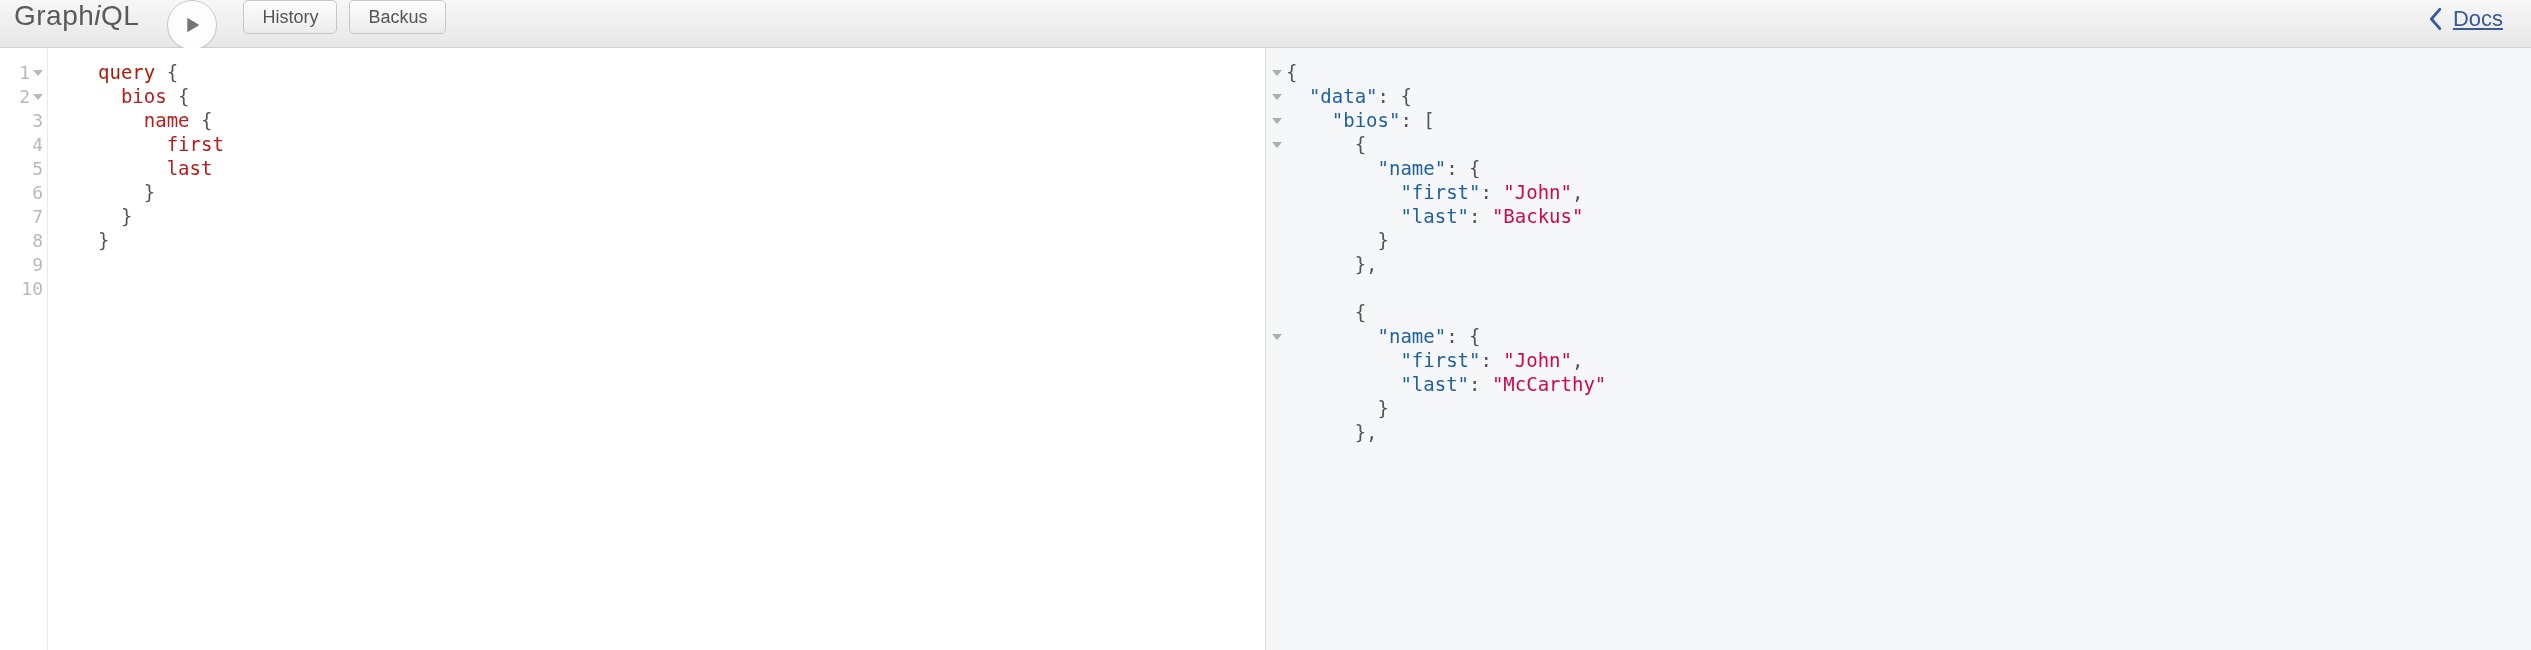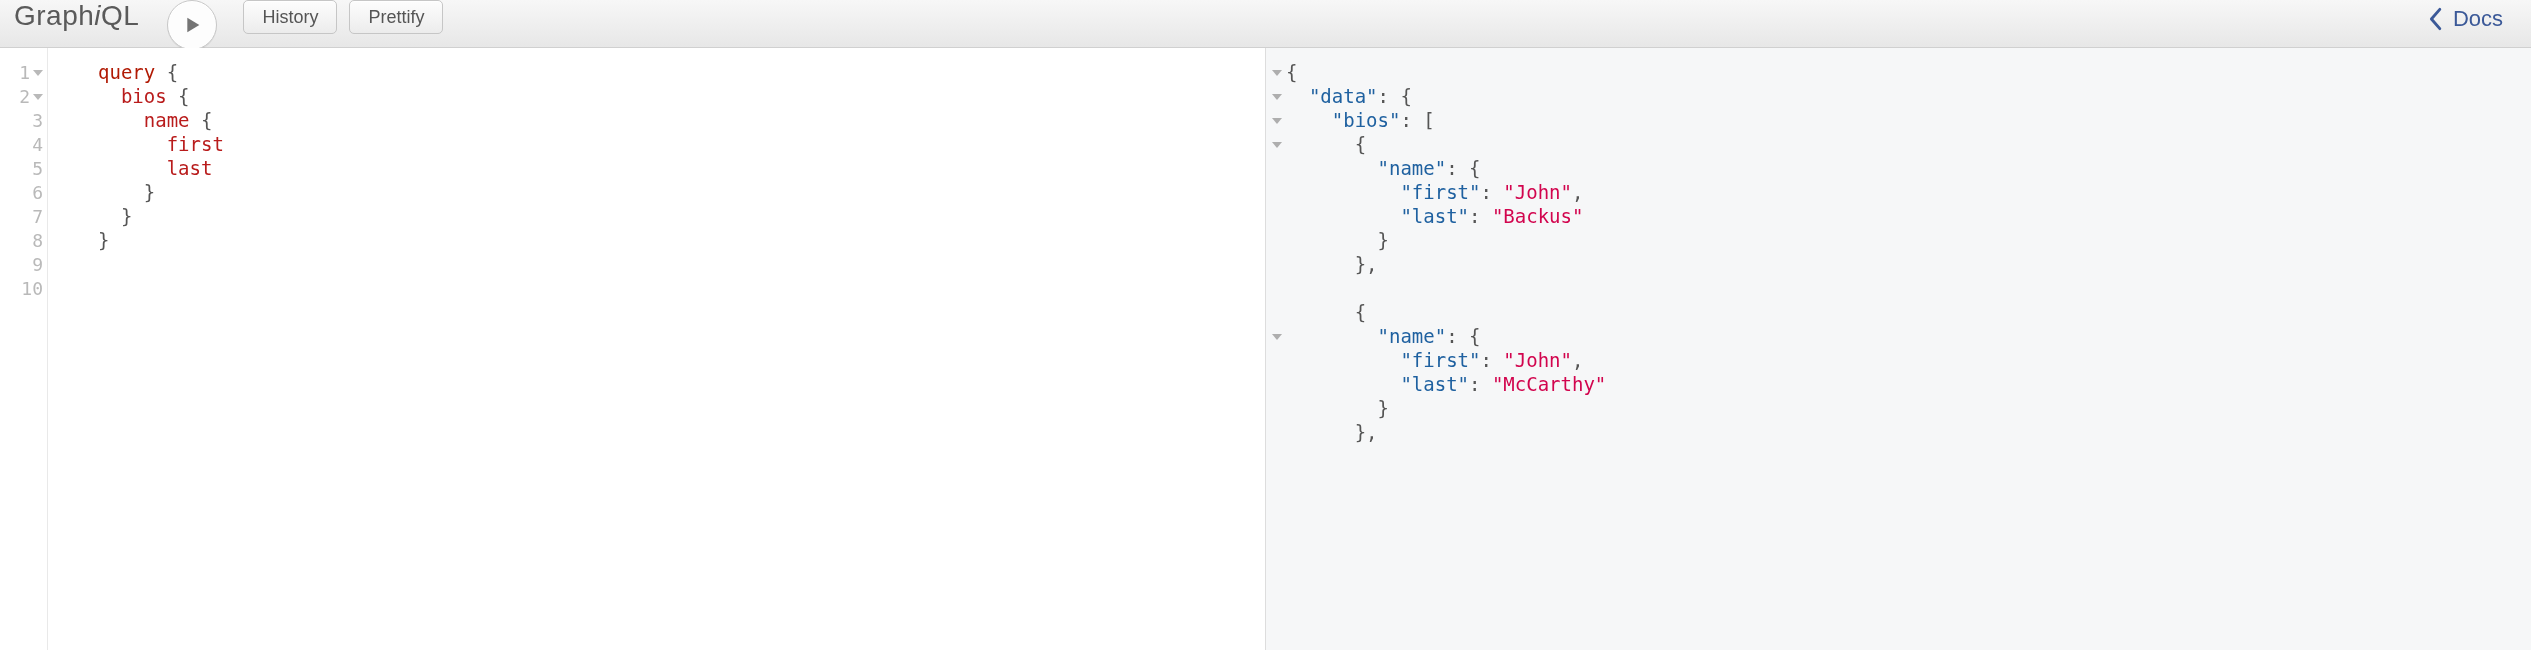--- a/index.html
+++ b/index.html
@@ -48,20 +48,21 @@
     box-shadow: inset 0 1px 0 #fff;
   }
   .spacer { flex: 1; }
   .docs-btn {
     display: flex;
     align-items: center;
     font-size: 22px;
     color: #3B5998;
     cursor: pointer;
     padding: 6px 10px;
+    text-decoration: underline;
   }
   .docs-btn svg { width: 16px; height: 24px; margin-right: 10px; }
 
   
   .workspace {
     flex: 1;
     display: flex;
     min-height: 0;
   }
   .pane-left {
@@ -158,21 +159,21 @@
     <span>Graph</span><em>i</em><span class="thin">QL</span>
   </div>
 
   <div class="play-btn">
     <svg viewBox="0 0 30 30">
       <path d="M8 4 L26 15 L8 26 Z" fill="#747474"></path>
     </svg>
   </div>
 
   <button class="tb-btn">History</button>
-  <button class="tb-btn">Prettify</button>
+  <button class="tb-btn">Backus</button>
 
   <div class="spacer"></div>
 
   <div class="docs-btn">
     <svg viewBox="0 0 12 20">
       <path d="M10 2 L3 10 L10 18" stroke="#3B5998" stroke-width="2.4" fill="none" stroke-linecap="round" stroke-linejoin="round"></path>
     </svg>
     <span>Docs</span>
   </div>
 </div>

